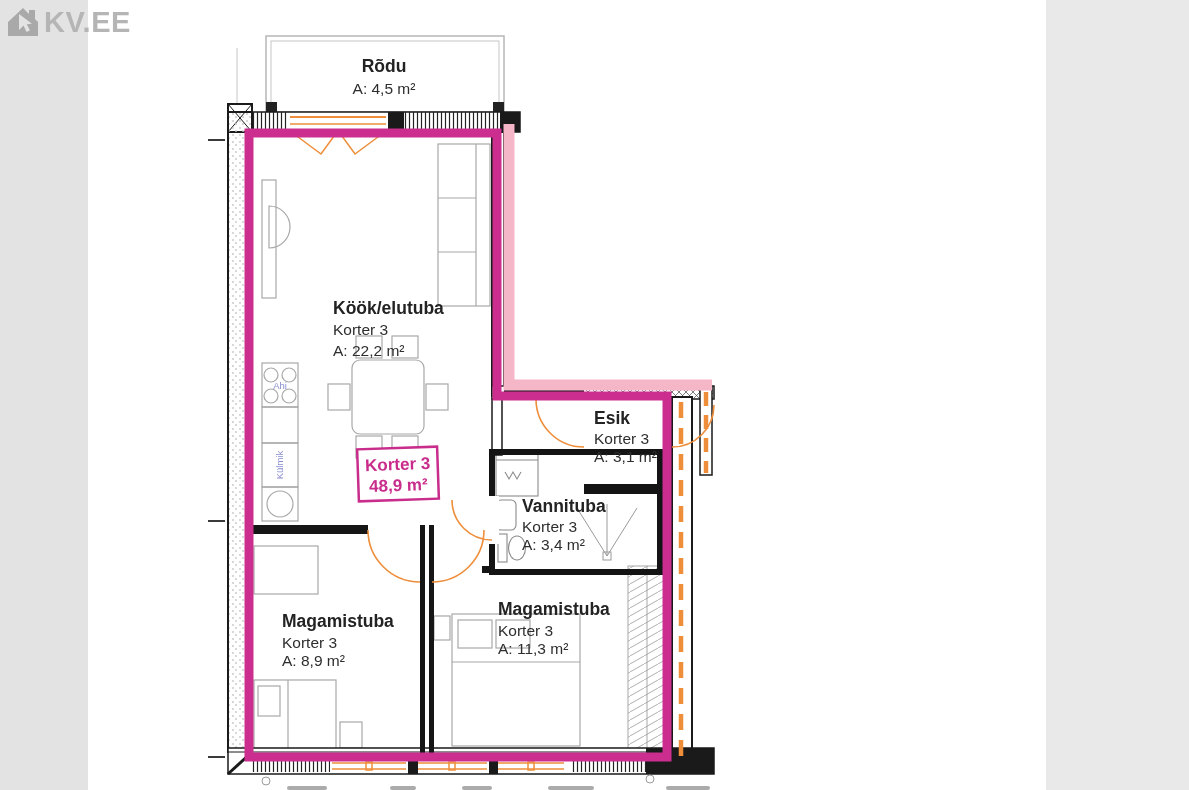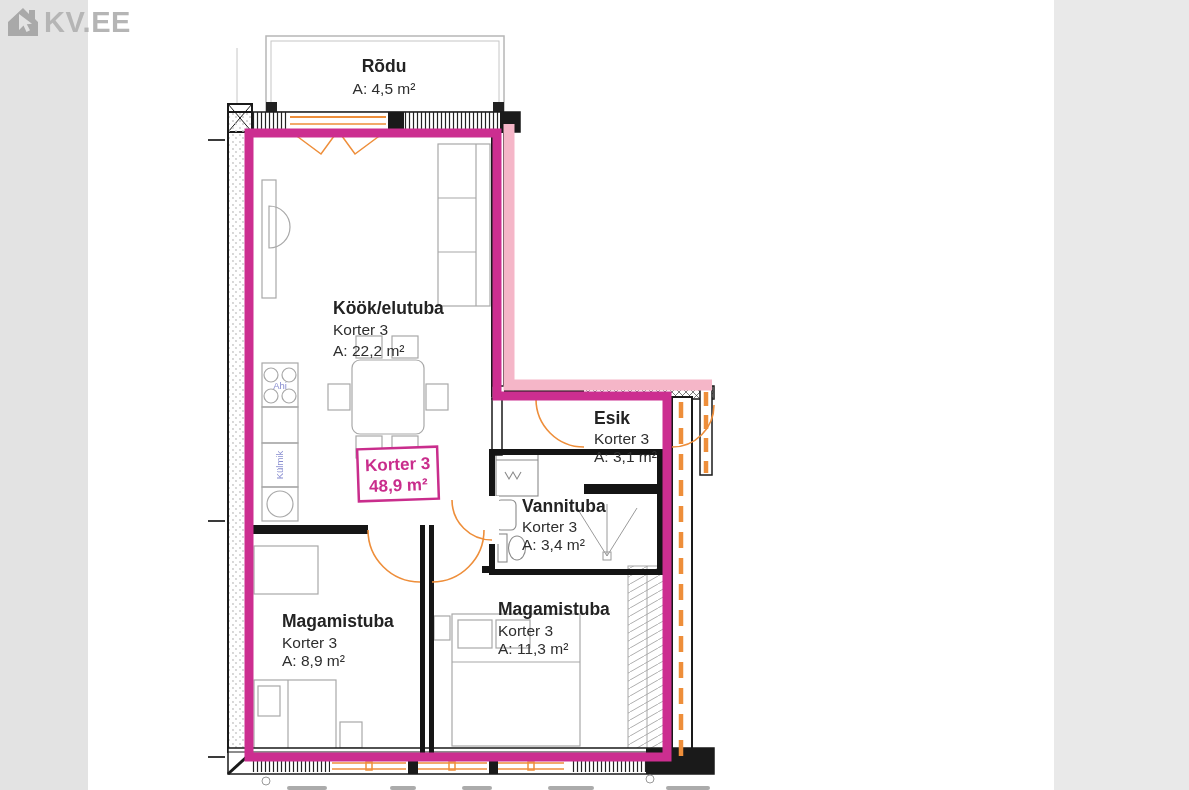--- a/index.html
+++ b/index.html
@@ -1,17 +1,17 @@
 <!DOCTYPE html>
 <html><head>
 <meta charset="utf-8">
 <style>
   html,body{margin:0;padding:0;background:#e9e9e9;}
   .stage{position:relative;width:1046px;height:790px;overflow:hidden;background:#ffffff;
-         font-family:"Liberation Sans",sans-serif;padding-left:8px;}
+         font-family:"Liberation Sans",sans-serif;}
   .m-left{position:absolute;left:0;top:0;width:88px;height:790px;background:#e3e3e3;}
   .m-right{position:absolute;left:1100px;top:0;width:89px;height:790px;background:#e9e9e9;border-left:1px solid #d2d2d2;}
   .logo{position:absolute;left:6px;top:5px;display:flex;align-items:center;gap:4px;z-index:5;}
   .logo .txt{color:#b5b5b5;font-weight:800;font-size:29px;letter-spacing:.5px;line-height:34px;}
   .plan{position:absolute;left:200px;top:28px;width:540px;height:762px;}
   .t-name{font:700 17.5px "Liberation Sans",sans-serif;fill:#232323;}
   .t-sub{font:400 15.5px "Liberation Sans",sans-serif;fill:#2e2e2e;}
   .t-badge{font:700 17px "Liberation Sans",sans-serif;fill:#c92d8c;}
   .t-fix{font:400 9.5px "Liberation Sans",sans-serif;fill:#888dd0;}
   .gray{stroke:#a8a8a8;fill:none;stroke-width:1.2;}

